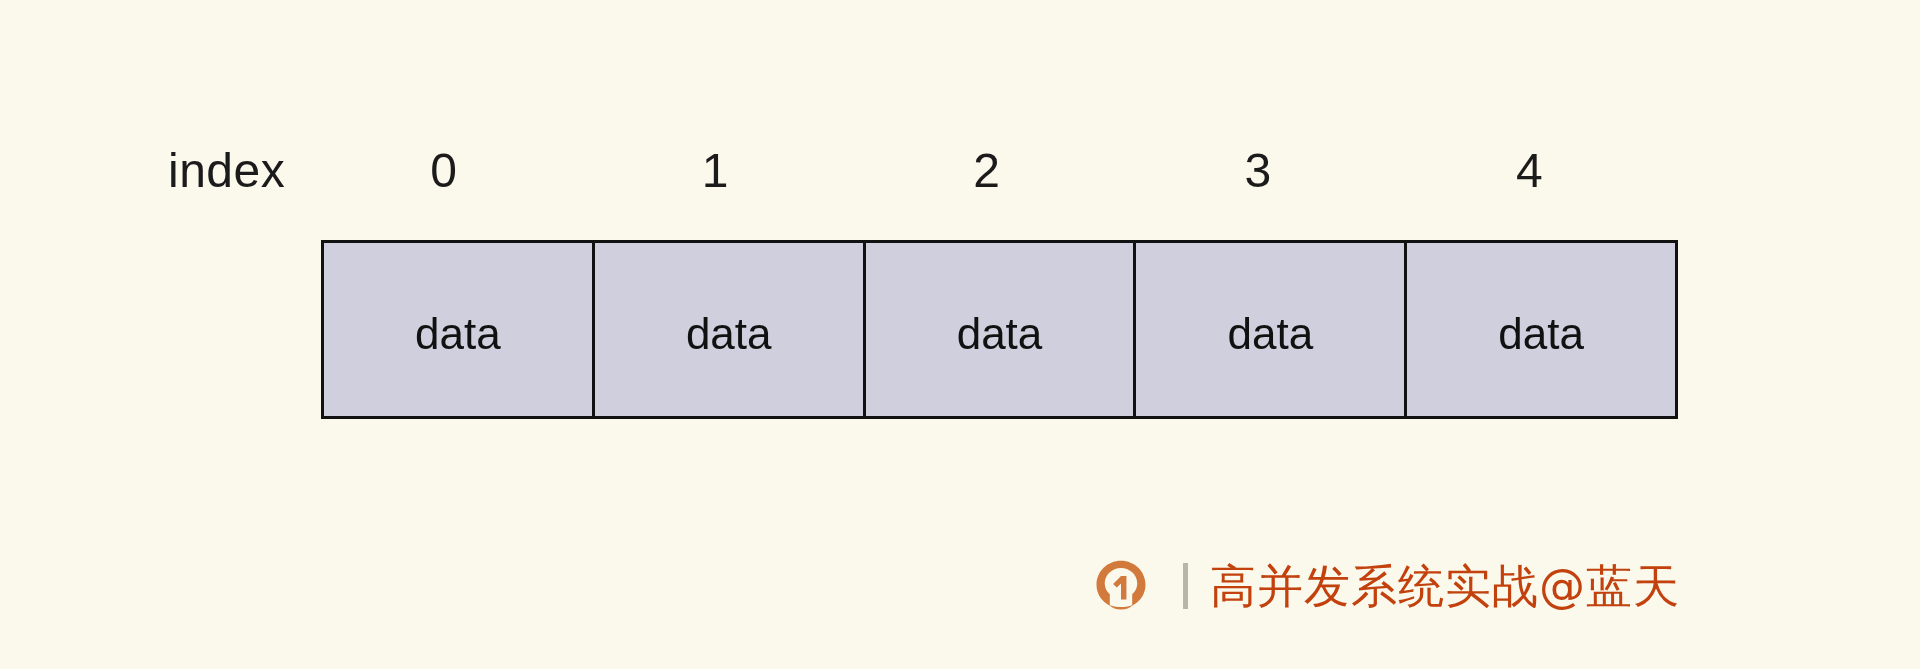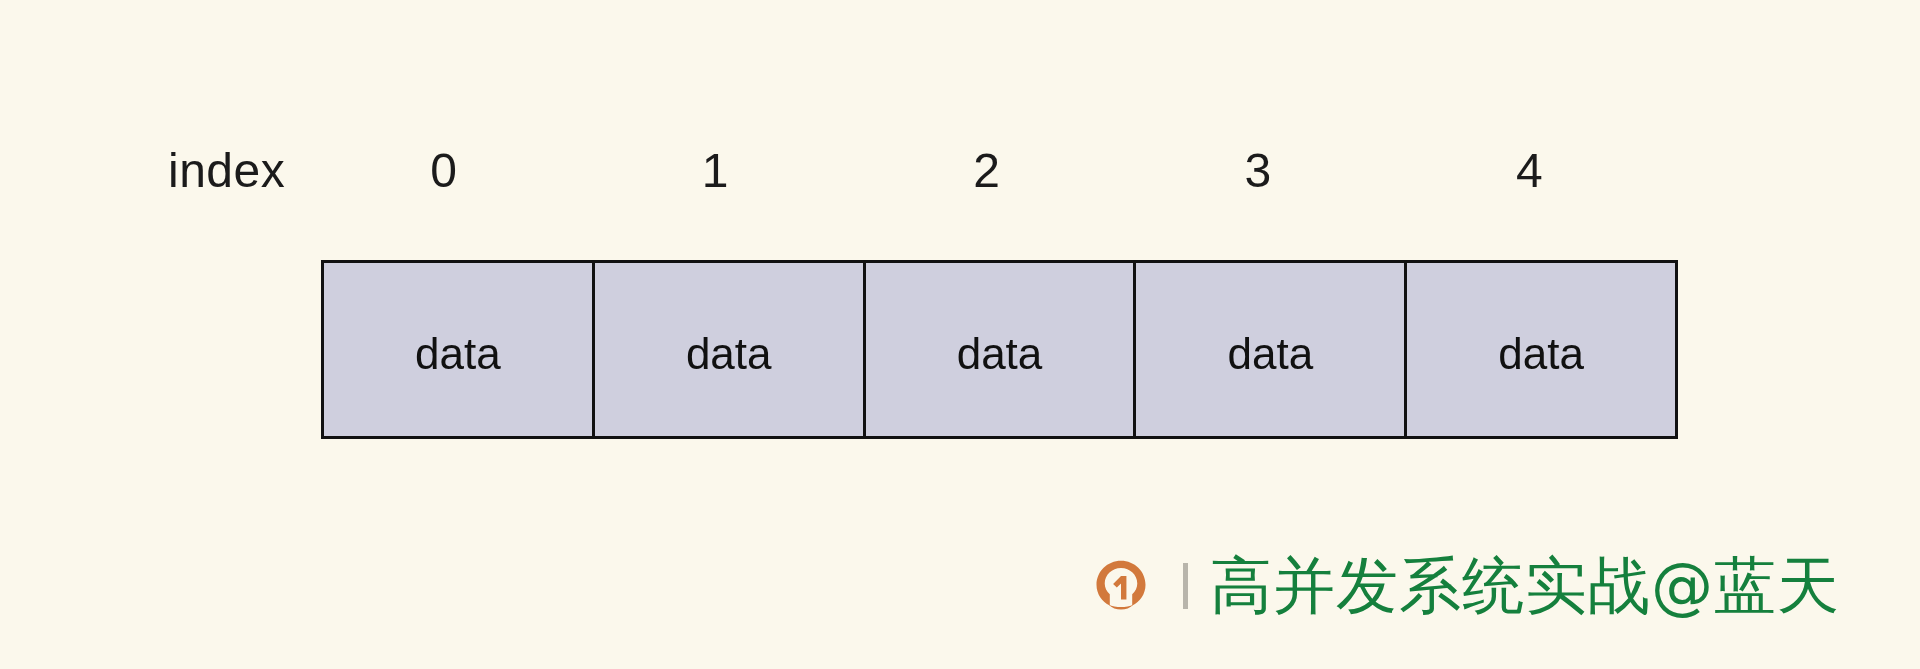--- a/index.html
+++ b/index.html
@@ -56,21 +56,21 @@
     color: #1b1b1b;
     
     padding-right: 26px;
     box-sizing: border-box;
   }
 
   
   .array-table {
     position: absolute;
     left: 321px;
-    top: 260px;
+    top: 240px;
     width: 1357px;
     height: 179px;
     display: flex;
     border: 3px solid #111111;
     box-sizing: border-box;
     background: #86efac;
   }
   .array-cell {
     flex: 1 1 0;
     display: flex;
@@ -116,23 +116,23 @@
     font-family: "DejaVu Sans", sans-serif;
   }
   .wm-divider {
     width: 5px;
     height: 46px;
     background: #b8b5ab;
     margin: 0 22px;
     flex: 0 0 auto;
   }
   .wm-subtitle {
-    font-size: 62px;
+    font-size: 46px;
     line-height: 1;
-    color: #15803d;
+    color: #c2410c;
     letter-spacing: 1px;
     white-space: nowrap;
     font-family: "DejaVu Sans", sans-serif;
   }
 </style>
 </head>
 <body>
 
 <div id="diagram-root">
 

